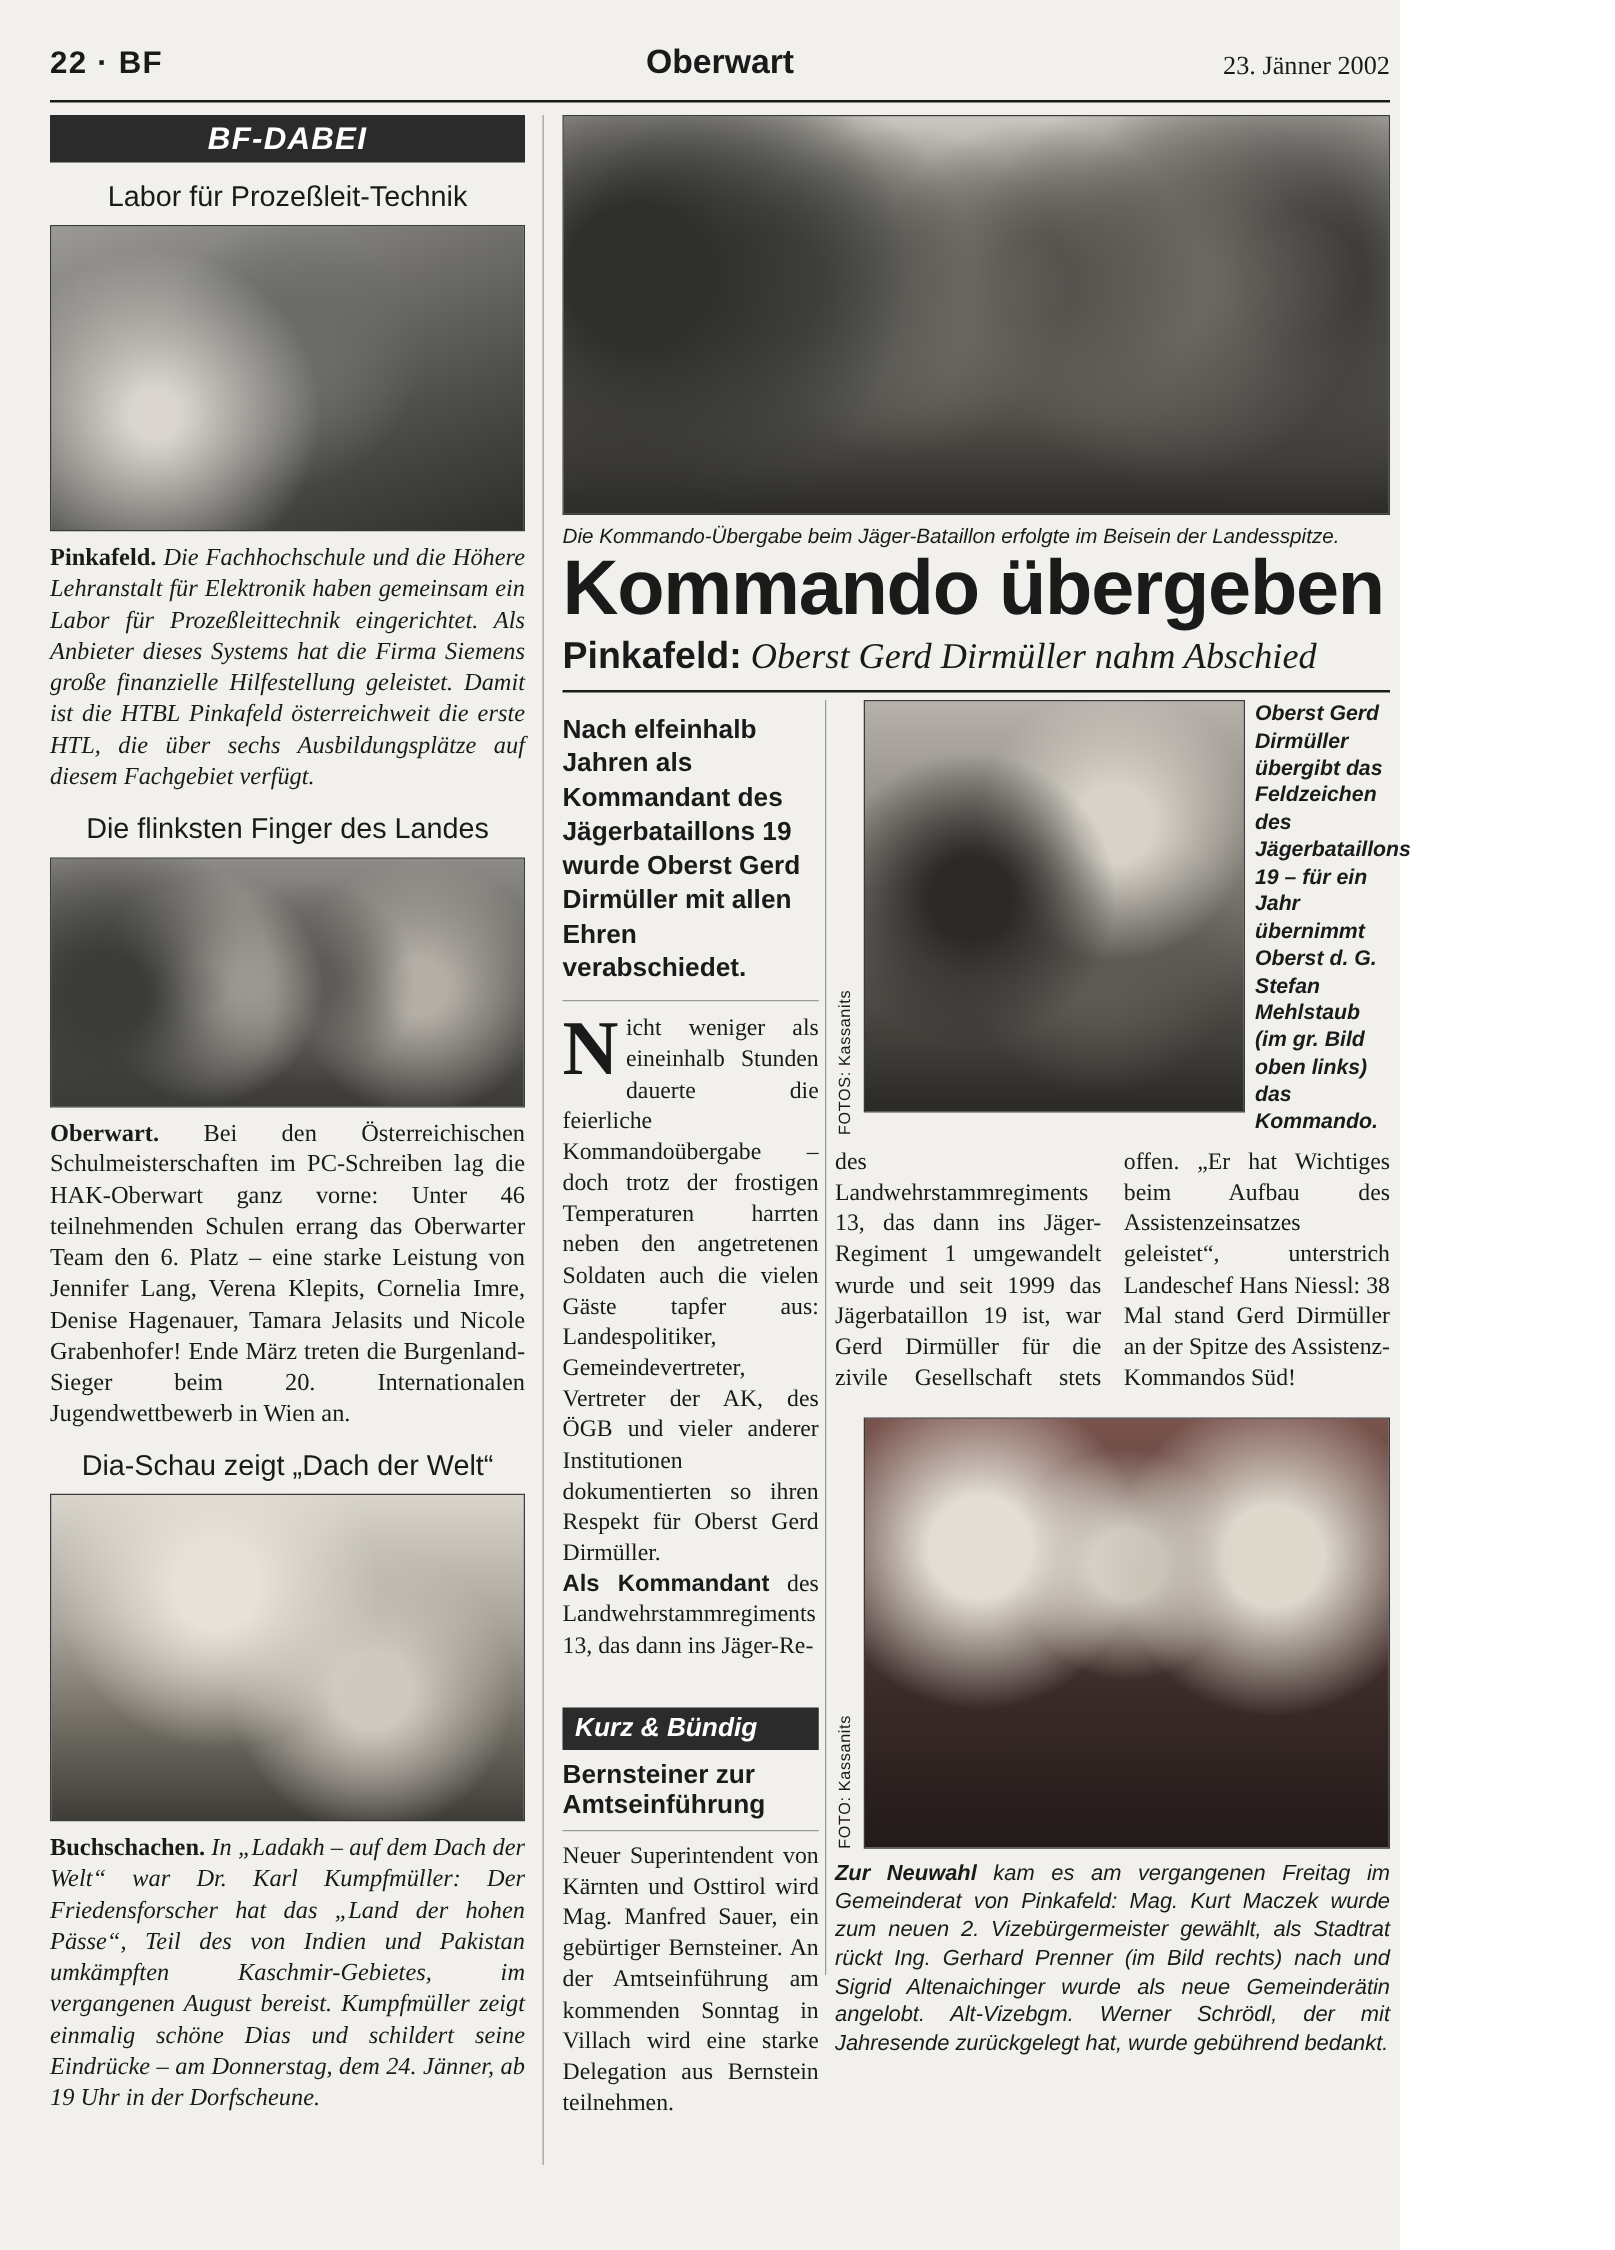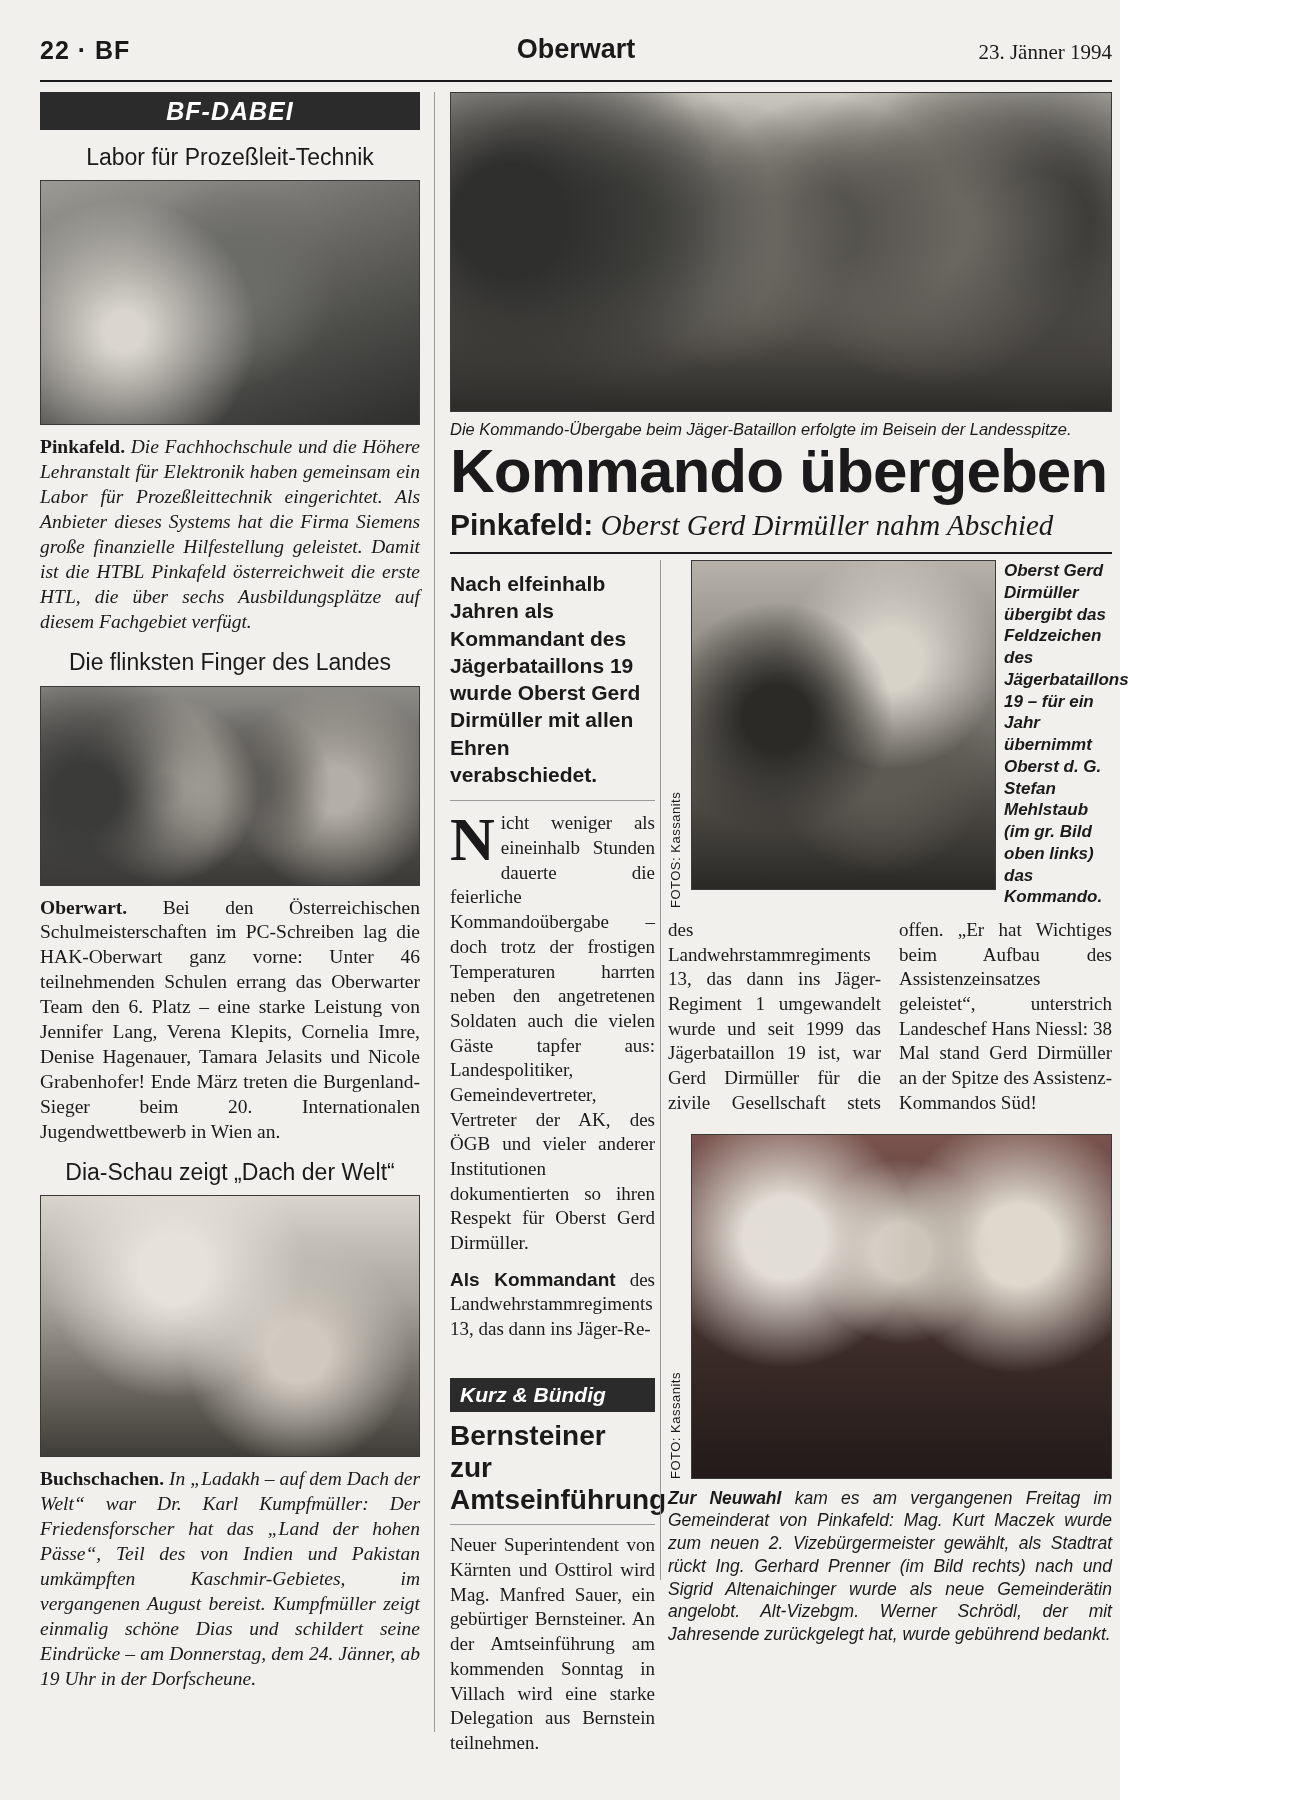--- a/index.html
+++ b/index.html
@@ -148,21 +148,21 @@
   }
   .twocol-body { column-count:2; column-gap:18px; font-size:19px; line-height:1.3; text-align:justify; }
 
   .kurzbanner {
     background:#2b2b2b; color:#fff; height:34px;
     display:flex; align-items:center; padding-left:10px;
     font-family:"Liberation Sans", sans-serif;
     font-style:italic; font-weight:bold; font-size:21px;margin-top:36px;
   }
   .kurztitle {
-    font-family:"Liberation Sans", sans-serif; font-weight:bold; font-size:28px;
+    font-family:"Liberation Sans", sans-serif; font-weight:bold; font-size:21px;
     line-height:1.15; margin-top:8px;
   }
 
   .photo.group {
     width:444px; height:345px;
     background:
       radial-gradient(circle at 22% 30%, #e3ded5 0 10%, rgba(0,0,0,0) 32%),
       radial-gradient(circle at 50% 34%, #cbc5ba 0 9%, rgba(0,0,0,0) 30%),
       radial-gradient(circle at 78% 32%, #ded8cd 0 10%, rgba(0,0,0,0) 32%),
       linear-gradient(180deg,#7a534d 0%, #5e423e 26%, #3b2b28 64%, #221a19 100%);
@@ -177,21 +177,21 @@
   }
 </style>
 </head>
 <body>
 
 <div class="page">
 
   <div class="masthead">
     <div class="folio">22 · BF</div>
     <div class="section">Oberwart</div>
-    <div class="date">23. Jänner 1994</div>
+    <div class="date">23. Jänner 2002</div>
   </div>
 
   <div class="vline" style="left:434px; top:92px; height:1640px;"></div>
 
   <div class="leftcol">
 
     <div class="banner">BF-DABEI</div>
 
     <div>
       <div class="headline-l">Labor für Prozeßleit-Technik</div>
@@ -234,21 +234,21 @@
 
   <div class="artgrid">
 
     <div class="col-a">
       <div class="standfirst">Nach elfeinhalb Jahren als Kommandant des Jägerbataillons 19 wurde Oberst Gerd Dirmüller mit allen Ehren verabschiedet.</div>
       <hr class="sep">
       <div class="dropcap-p">
         <span class="dropcap">N</span>
         <span>icht weniger als eineinhalb Stunden dauerte die feierliche Kommandoübergabe – doch trotz der frostigen Temperaturen harrten neben den angetretenen Soldaten auch die vielen Gäste tapfer aus: Landespolitiker, Gemeindevertreter, Vertreter der AK, des ÖGB und vieler anderer Institutionen dokumentierten so ihren Respekt für Oberst Gerd Dirmüller.</span>
       </div>
-      <div class="dropcap-p" style="margin-top:12px;">
+      <div class="dropcap-p" style="">
         <span class="subhead2">Als Kommandant</span><span>&nbsp;des Landwehrstammregiments 13, das dann ins Jäger-Re-</span>
       </div>
 
       <div style="margin-top:22px;">
         <div class="kurzbanner">Kurz &amp; Bündig</div>
         <div class="kurztitle">Bernsteiner zur Amtseinführung</div>
         <hr class="sep" style="margin:8px 0;">
         <div class="dropcap-p">Neuer Superintendent von Kärnten und Osttirol wird Mag. Manfred Sauer, ein gebürtiger Bernsteiner. An der Amtseinführung am kommenden Sonntag in Villach wird eine starke Delegation aus Bernstein teilnehmen.</div>
       </div>
     </div>

